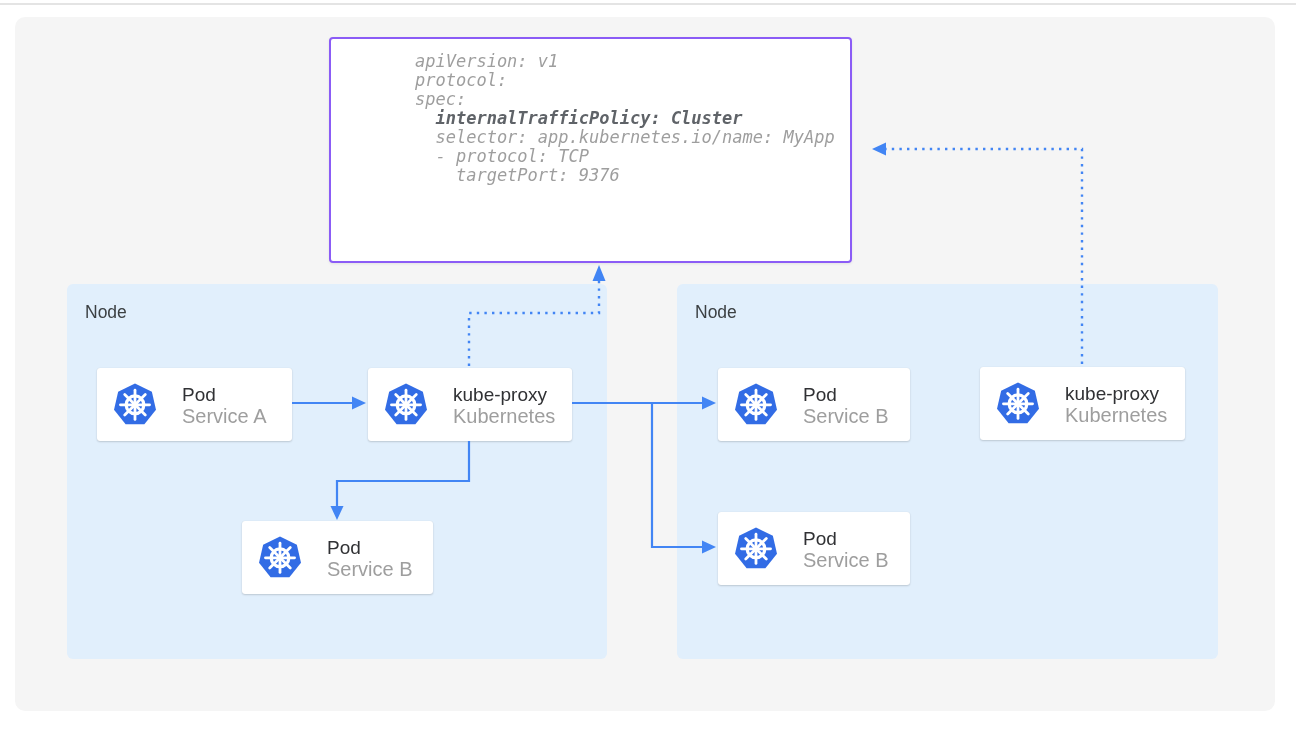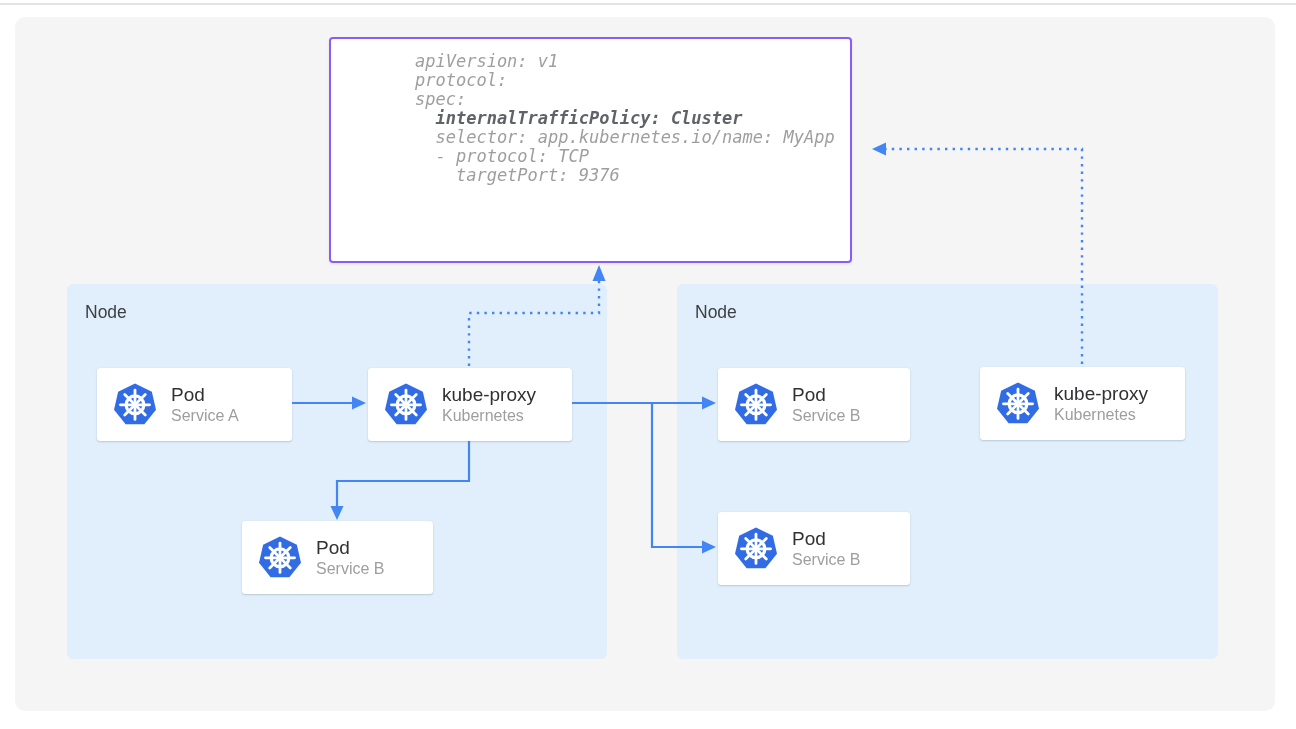--- a/index.html
+++ b/index.html
@@ -27,25 +27,25 @@
          font-style:italic;font-size:17px;line-height:19px;color:var(--yaml);}
   .yaml-line{white-space:pre;}
   .yaml-bold{font-weight:bold;color:var(--yaml-bold);}
   .node-box{position:absolute;top:284px;height:375px;background:var(--node-bg);border-radius:6px;}
   #node-left{left:67px;width:540px;}
   #node-right{left:677px;width:541px;}
   .node-label{position:absolute;left:18px;top:11px;font-size:17.5px;color:var(--node-label);margin-top:7px;}
   #cards-layer{position:absolute;left:0;top:0;width:100%;height:100%;}
   .card{position:absolute;background:#fff;border-radius:3px;box-sizing:border-box;
         box-shadow:0 1px 2px rgba(0,0,0,.16), 0 0 1px rgba(0,0,0,.1);
-        display:flex;align-items:center;gap:13px;padding-left:15px;}
+        display:flex;align-items:center;gap:24px;padding-left:15px;}
   .k8s-icon{flex:0 0 46px;width:46px;height:46px;display:block;}
   .k8s-icon svg{display:block;}
   .card-title{font-size:19px;line-height:23px;color:var(--title);}
-  .card-subtitle{font-size:16px;line-height:20px;color:var(--muted);}
+  .card-subtitle{font-size:20px;line-height:20px;color:var(--muted);}
   svg.arrows{position:absolute;left:0;top:0;pointer-events:none;}
   .arrow-line{fill:none;stroke:var(--arrow);stroke-width:2.2;}
   .arrow-dotted{fill:none;stroke:var(--arrow);stroke-width:2.4;stroke-dasharray:2.4 5.2;}
   .arrow-head{fill:var(--arrow);stroke:none;}
 </style>
 </head>
 <body>
 
 <div class="page">
   <div class="hairline"></div>

